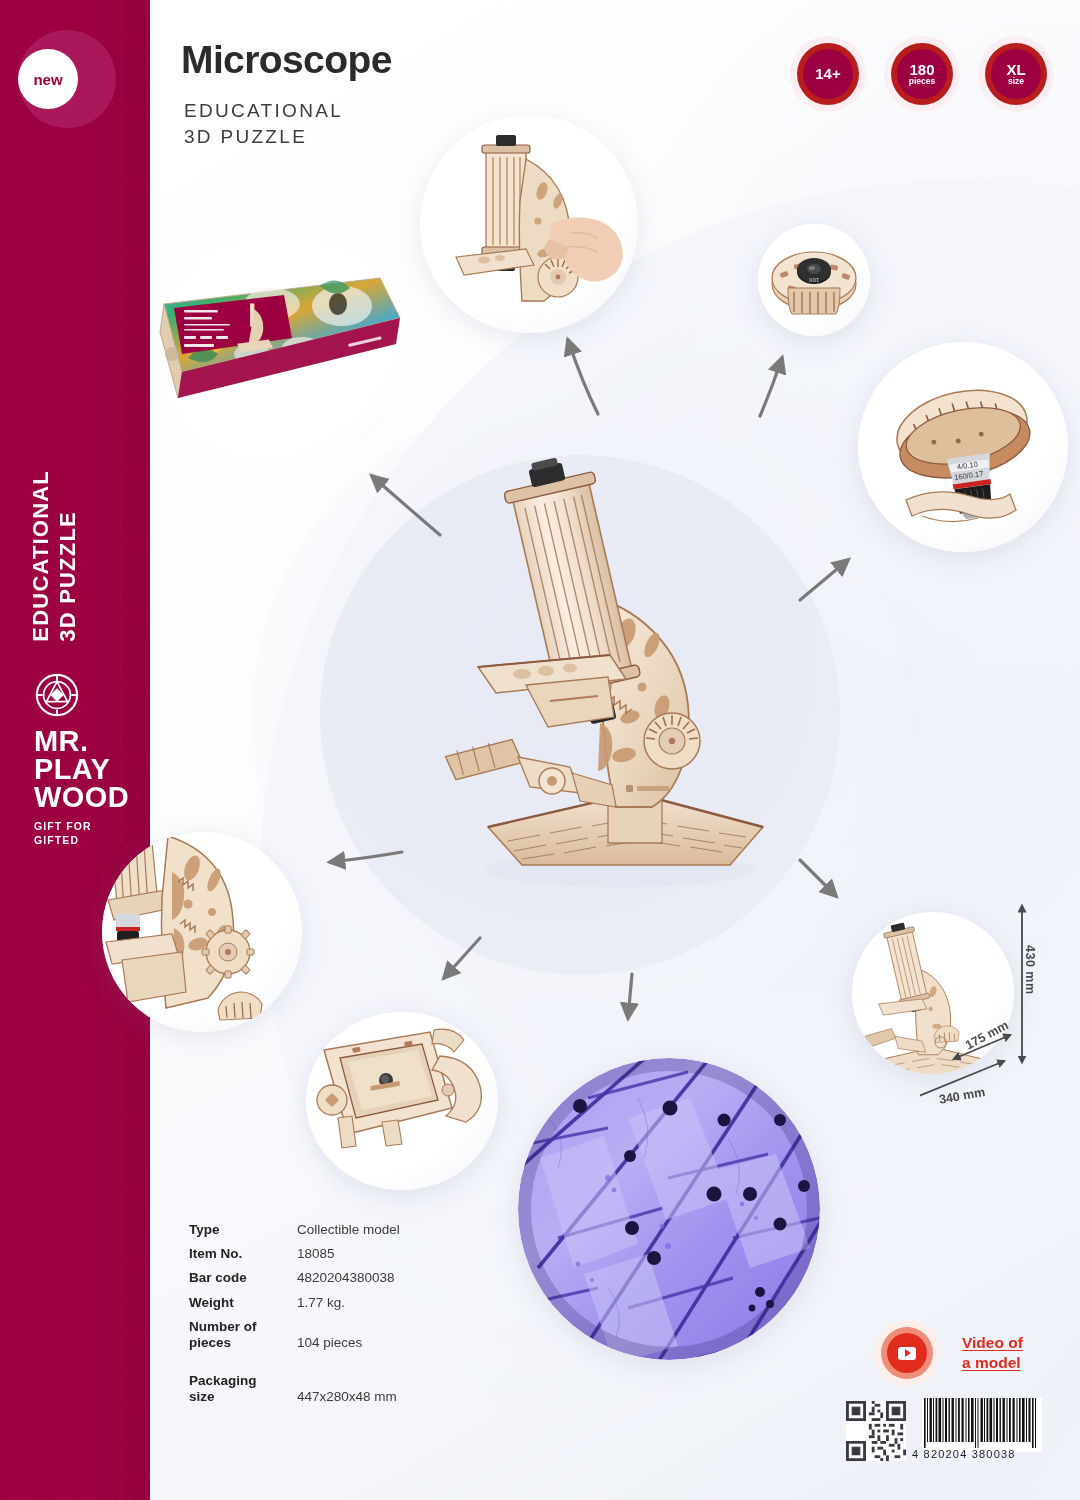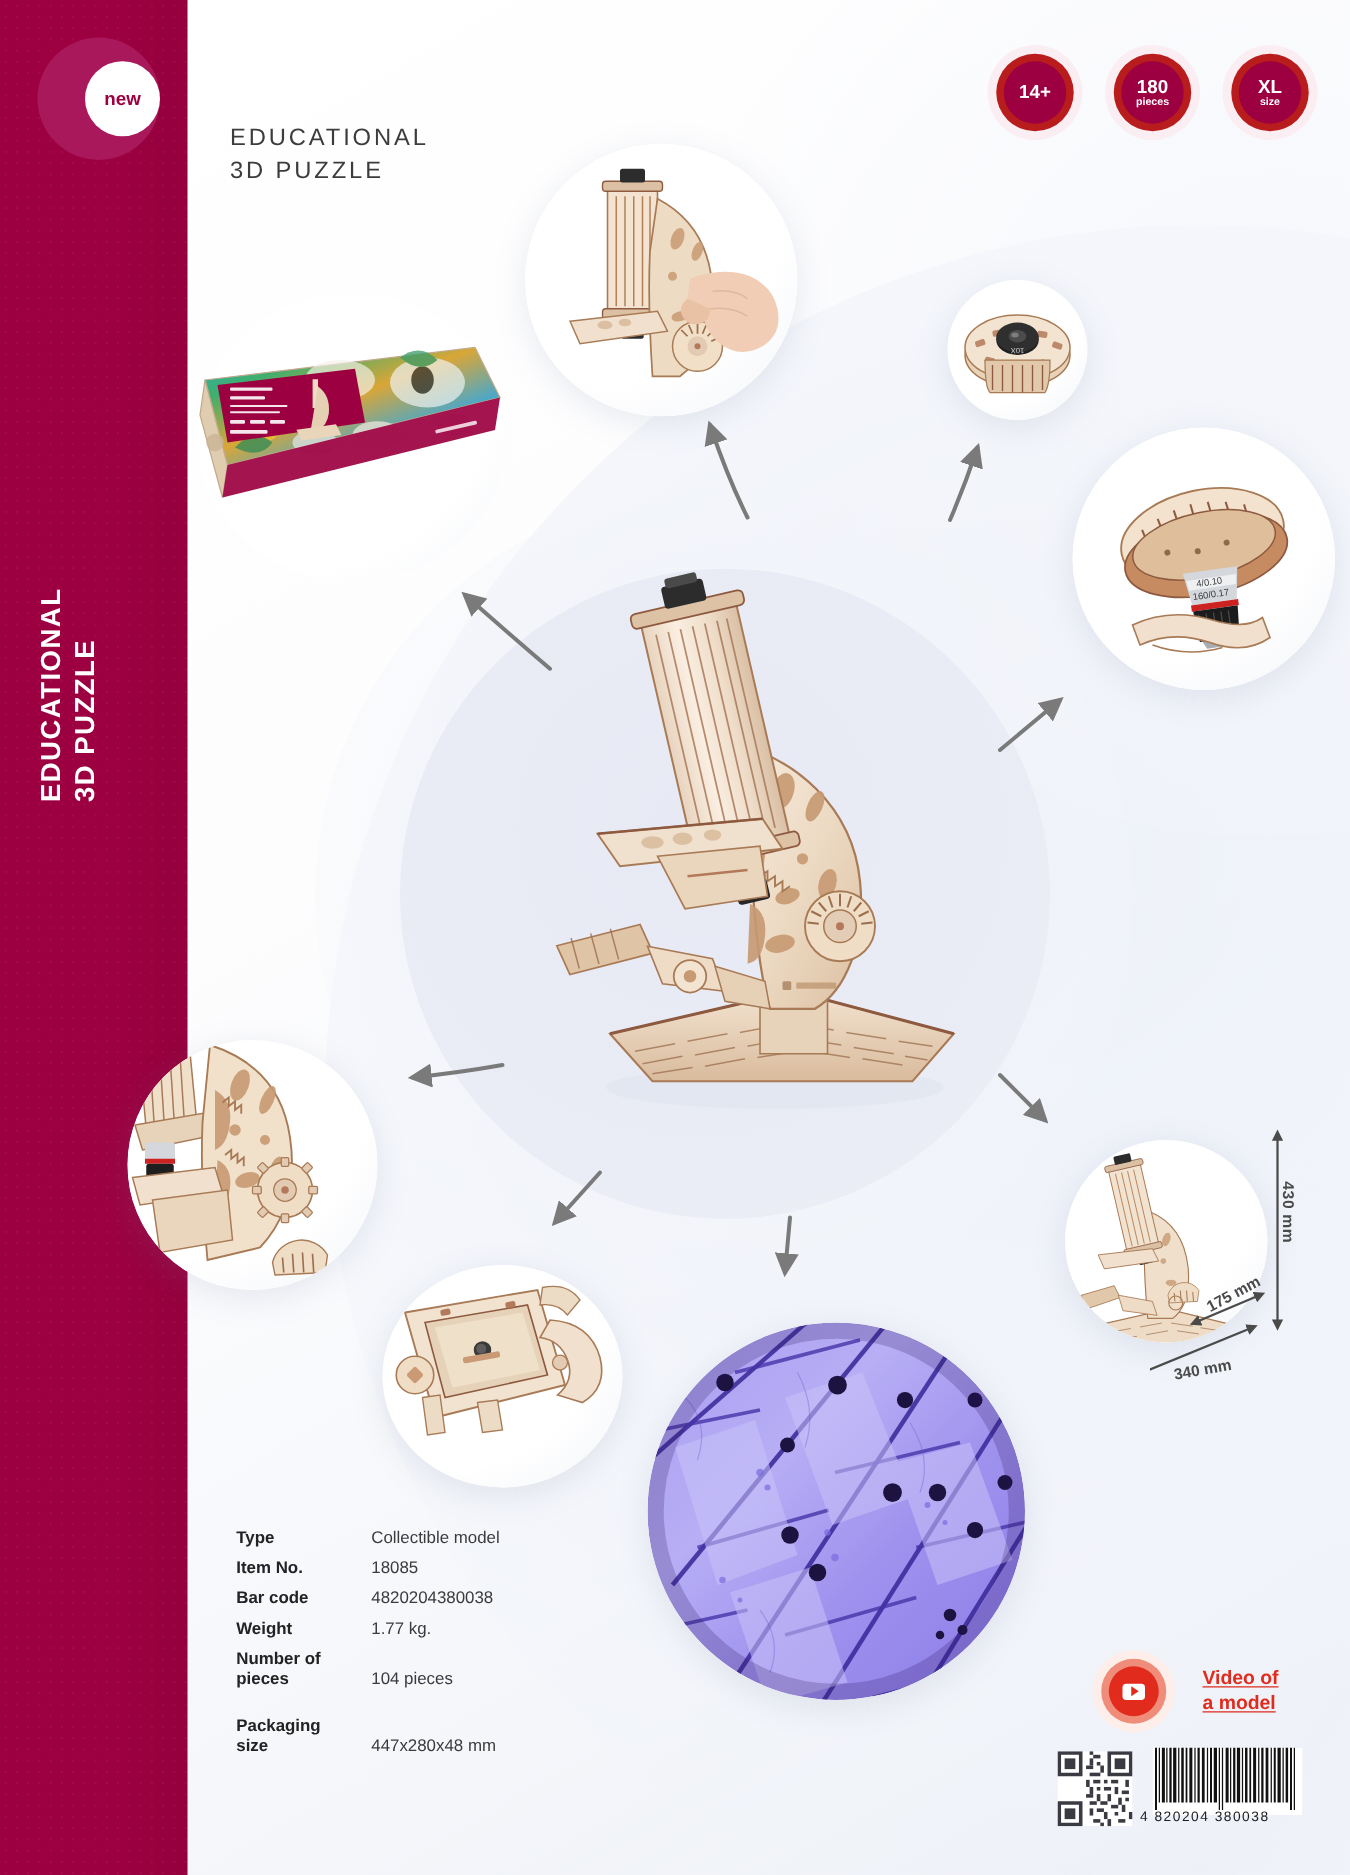--- a/index.html
+++ b/index.html
@@ -59,25 +59,25 @@
   .sidebar-shade {
     position: absolute;
     right: -60px; top: 0;
     width: 120px; height: 1500px;
     background: linear-gradient(90deg, rgba(0,0,0,0) 0%, rgba(0,0,0,.10) 100%);
   }
 
   
   .new-badge {
     position: absolute;
-    left: 30px; top: 30px;
+    left: 18px; top: 30px;
     width: 98px; height: 98px;
     border-radius: 50%;
     background: #a8185a;
-    display: flex; align-items: center; justify-content: flex-end;
+    display: flex; align-items: center; justify-content: flex-start;
   }
   .new-badge .inner {
     width: 60px; height: 60px;
     border-radius: 50%;
     background: #ffffff;
     display: flex; align-items: center; justify-content: center;
     color: #9c0040;
     font-size: 15px;
     font-weight: bold;
   }
@@ -494,21 +494,39 @@
     <div class="sidebar-shade"></div>
   </div>
 
   <div class="new-badge">
     <div class="inner">new</div>
   </div>
 
   <div class="vert-title">EDUCATIONAL
 3D PUZZLE</div>
 
-
+  <div class="logo-block">
+    <svg class="logo-mark" viewBox="0 0 48 48">
+      <circle cx="24" cy="24" r="21" fill="none" stroke="#ffffff" stroke-width="2.2"></circle>
+      <circle cx="24" cy="24" r="14" fill="none" stroke="#ffffff" stroke-width="1.8"></circle>
+      <path d="M24 10 L35 31 L13 31 Z" fill="none" stroke="#ffffff" stroke-width="1.8"></path>
+      <rect x="19" y="19" width="10" height="10" fill="#ffffff" transform="rotate(45 24 24)"></rect>
+      <line x1="24" y1="2" x2="24" y2="9" stroke="#ffffff" stroke-width="2"></line>
+      <line x1="24" y1="39" x2="24" y2="46" stroke="#ffffff" stroke-width="2"></line>
+      <line x1="2" y1="24" x2="9" y2="24" stroke="#ffffff" stroke-width="2"></line>
+      <line x1="39" y1="24" x2="46" y2="24" stroke="#ffffff" stroke-width="2"></line>
+    </svg>
+    <div class="logo-words" style="white-space:pre-line;">MR.
+PLAY
+WOOD</div>
+    <div class="logo-tag">GIFT FOR
+GIFTED</div>
+  </div>
+
+  <div class="title">Microscope</div>
   <div class="subtitle">EDUCATIONAL
 3D PUZZLE</div>
 
   <div class="badges">
     <div class="badge-wrap">
       <div class="badge-ring">
         <div class="badge-core">
           <span class="big">14+</span>
         </div>
       </div>

